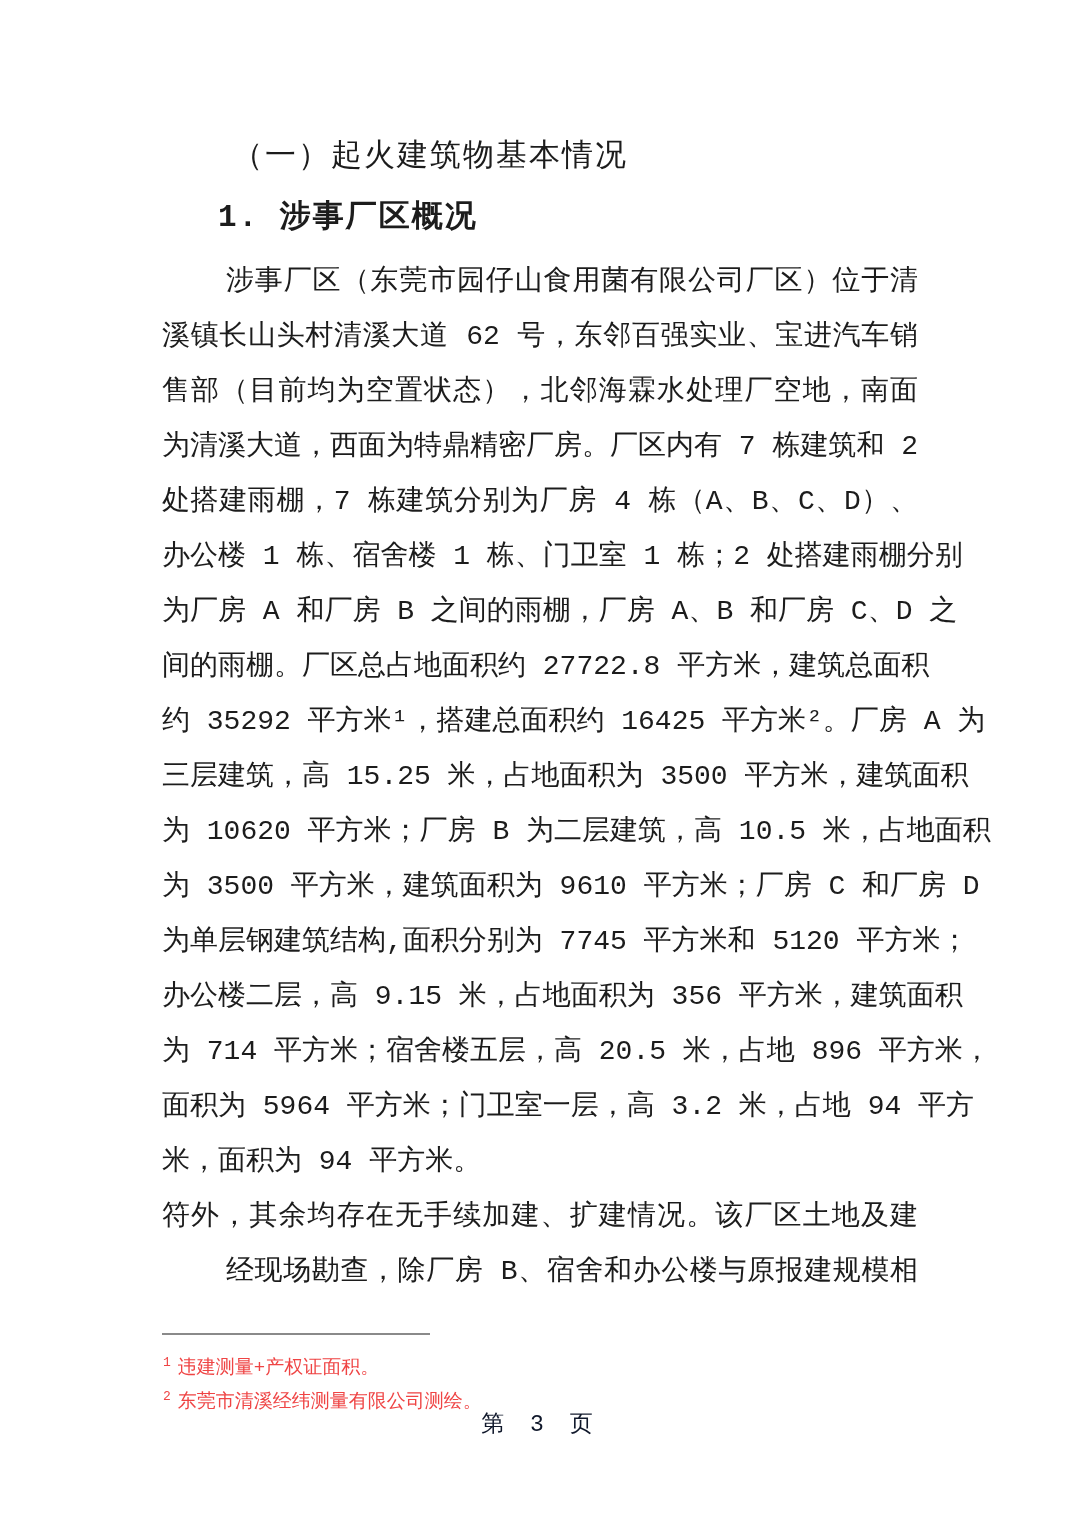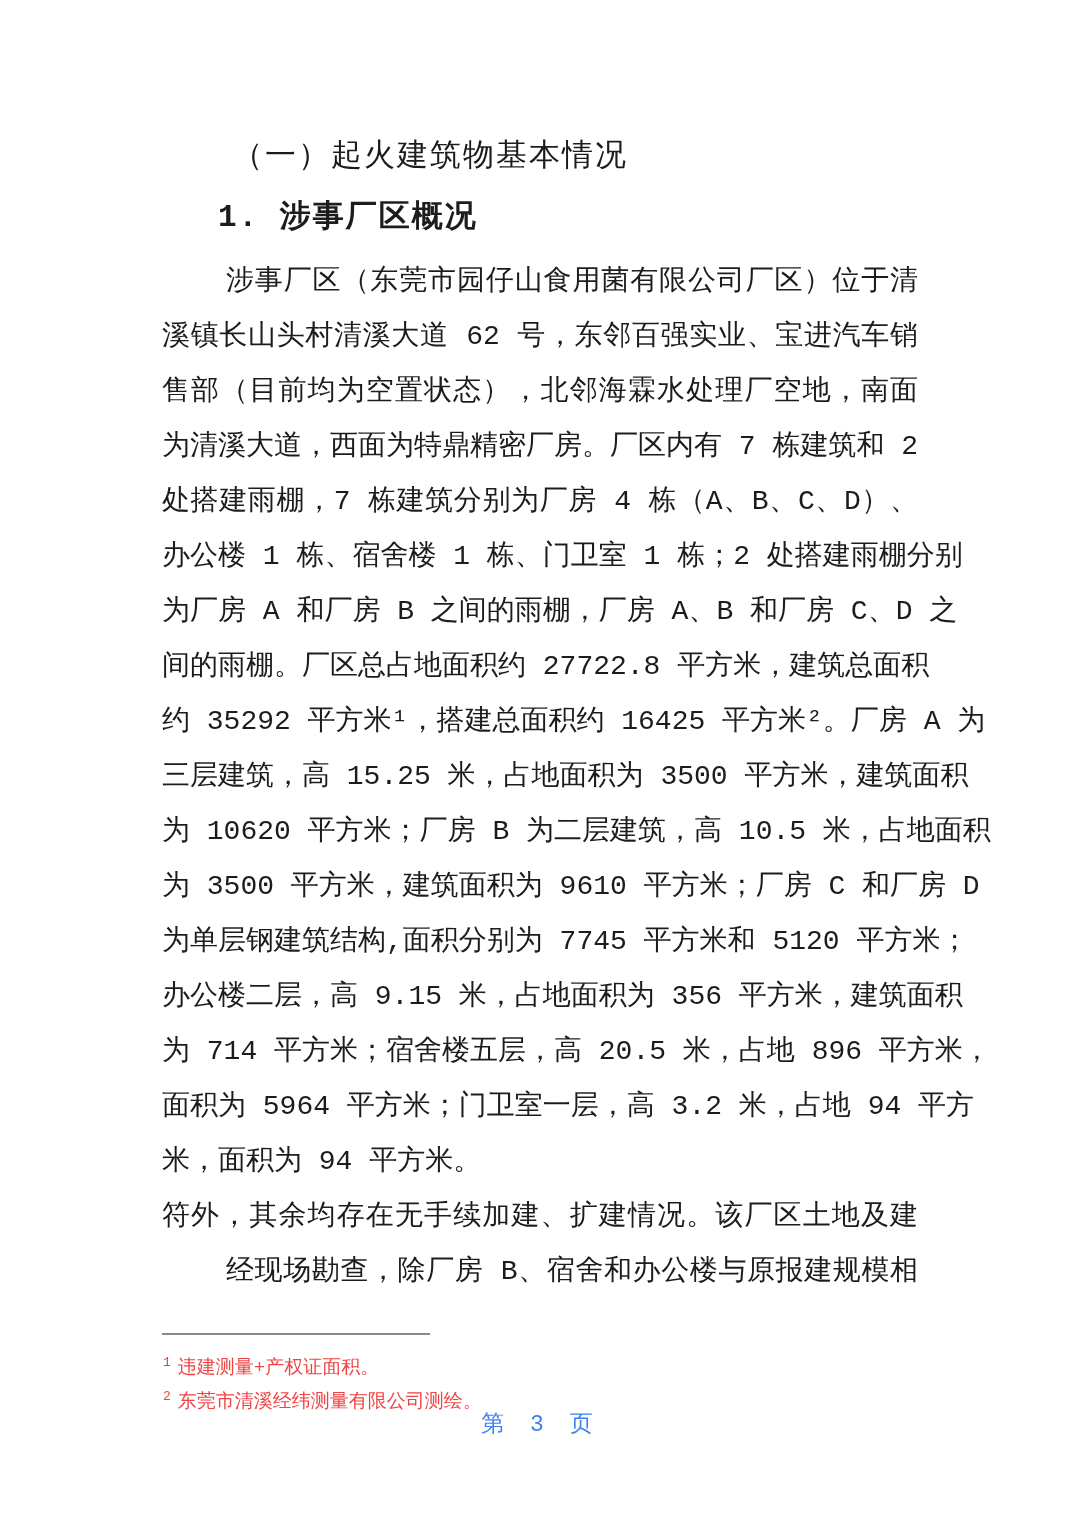--- a/index.html
+++ b/index.html
@@ -84,21 +84,21 @@
   .footnote-1 { top: 1350px; }
   .footnote-2 { top: 1384px; }
   .page-number {
     position: absolute;
     left: 0;
     top: 1408px;
     width: 1080px;
     text-align: center;
     font-size: 23px;
     letter-spacing: 6px;
-    color: #3b82f6;
+    color: #0f172a;
   }
 </style>
 </head>
 <body>
 
 <div class="page">
 
   <h1 class="section-heading">（一）起火建筑物基本情况</h1>
 
   <h2 class="subsection-heading">1. 涉事厂区概况</h2>

